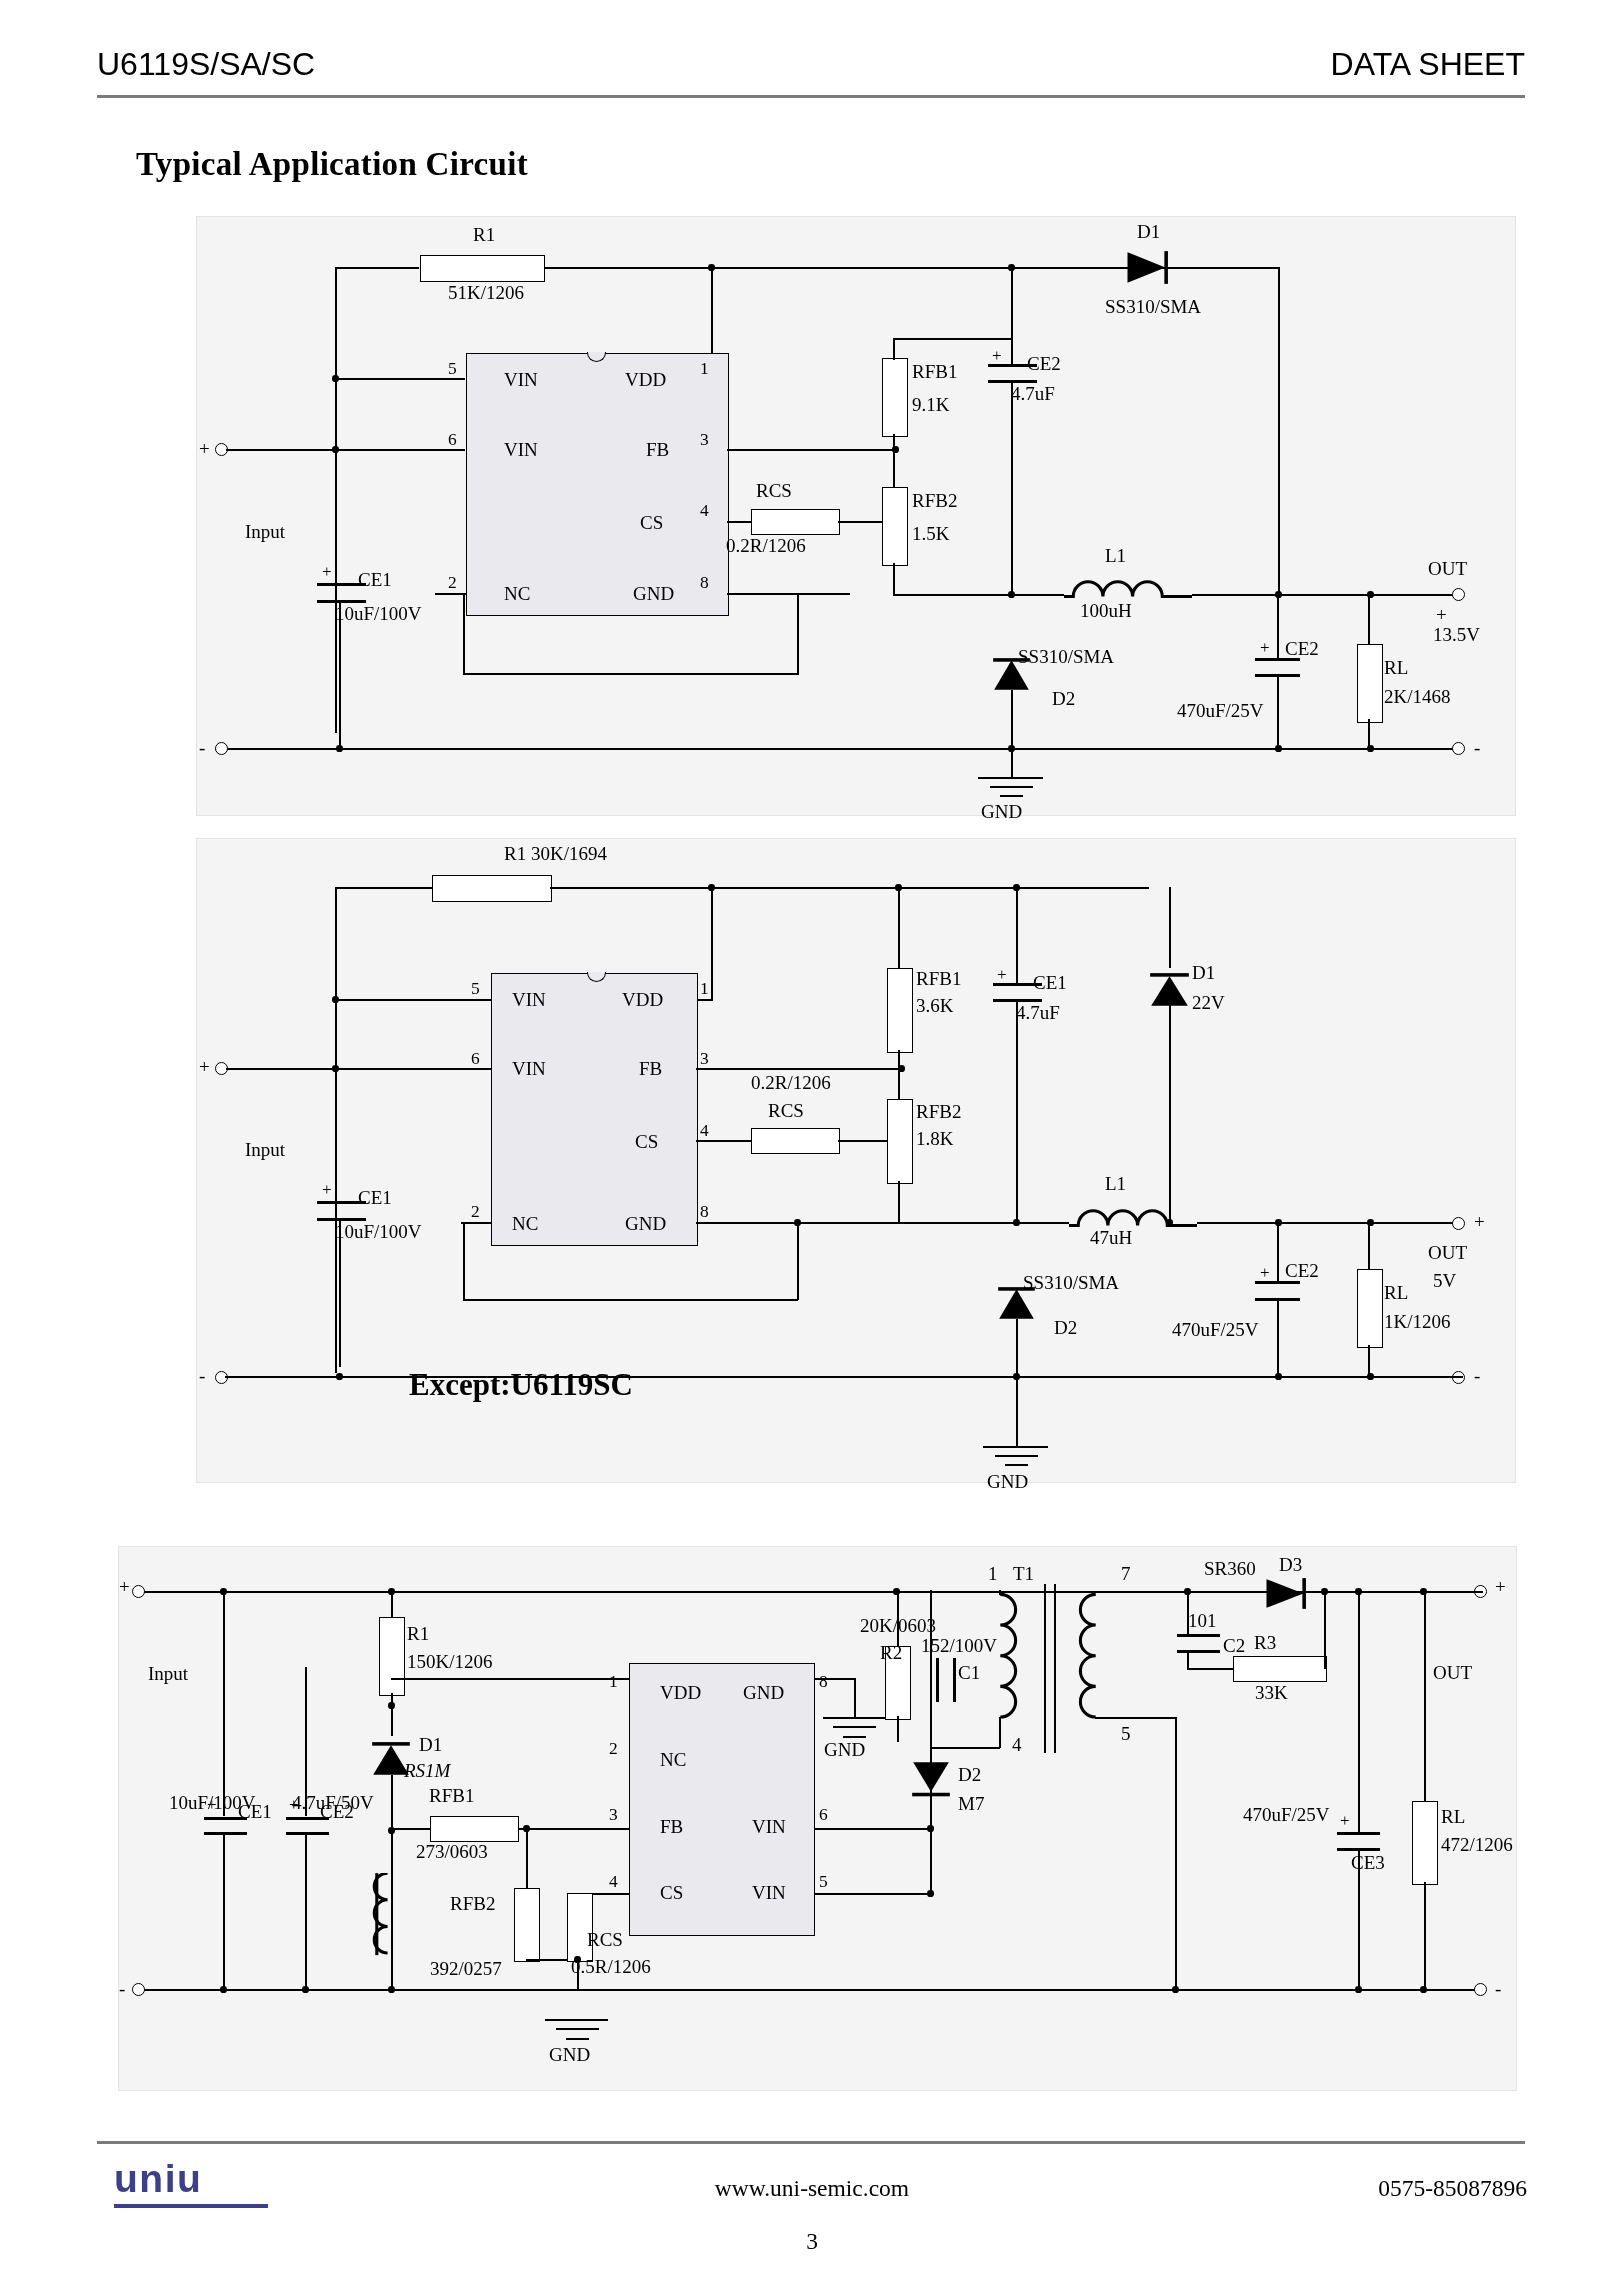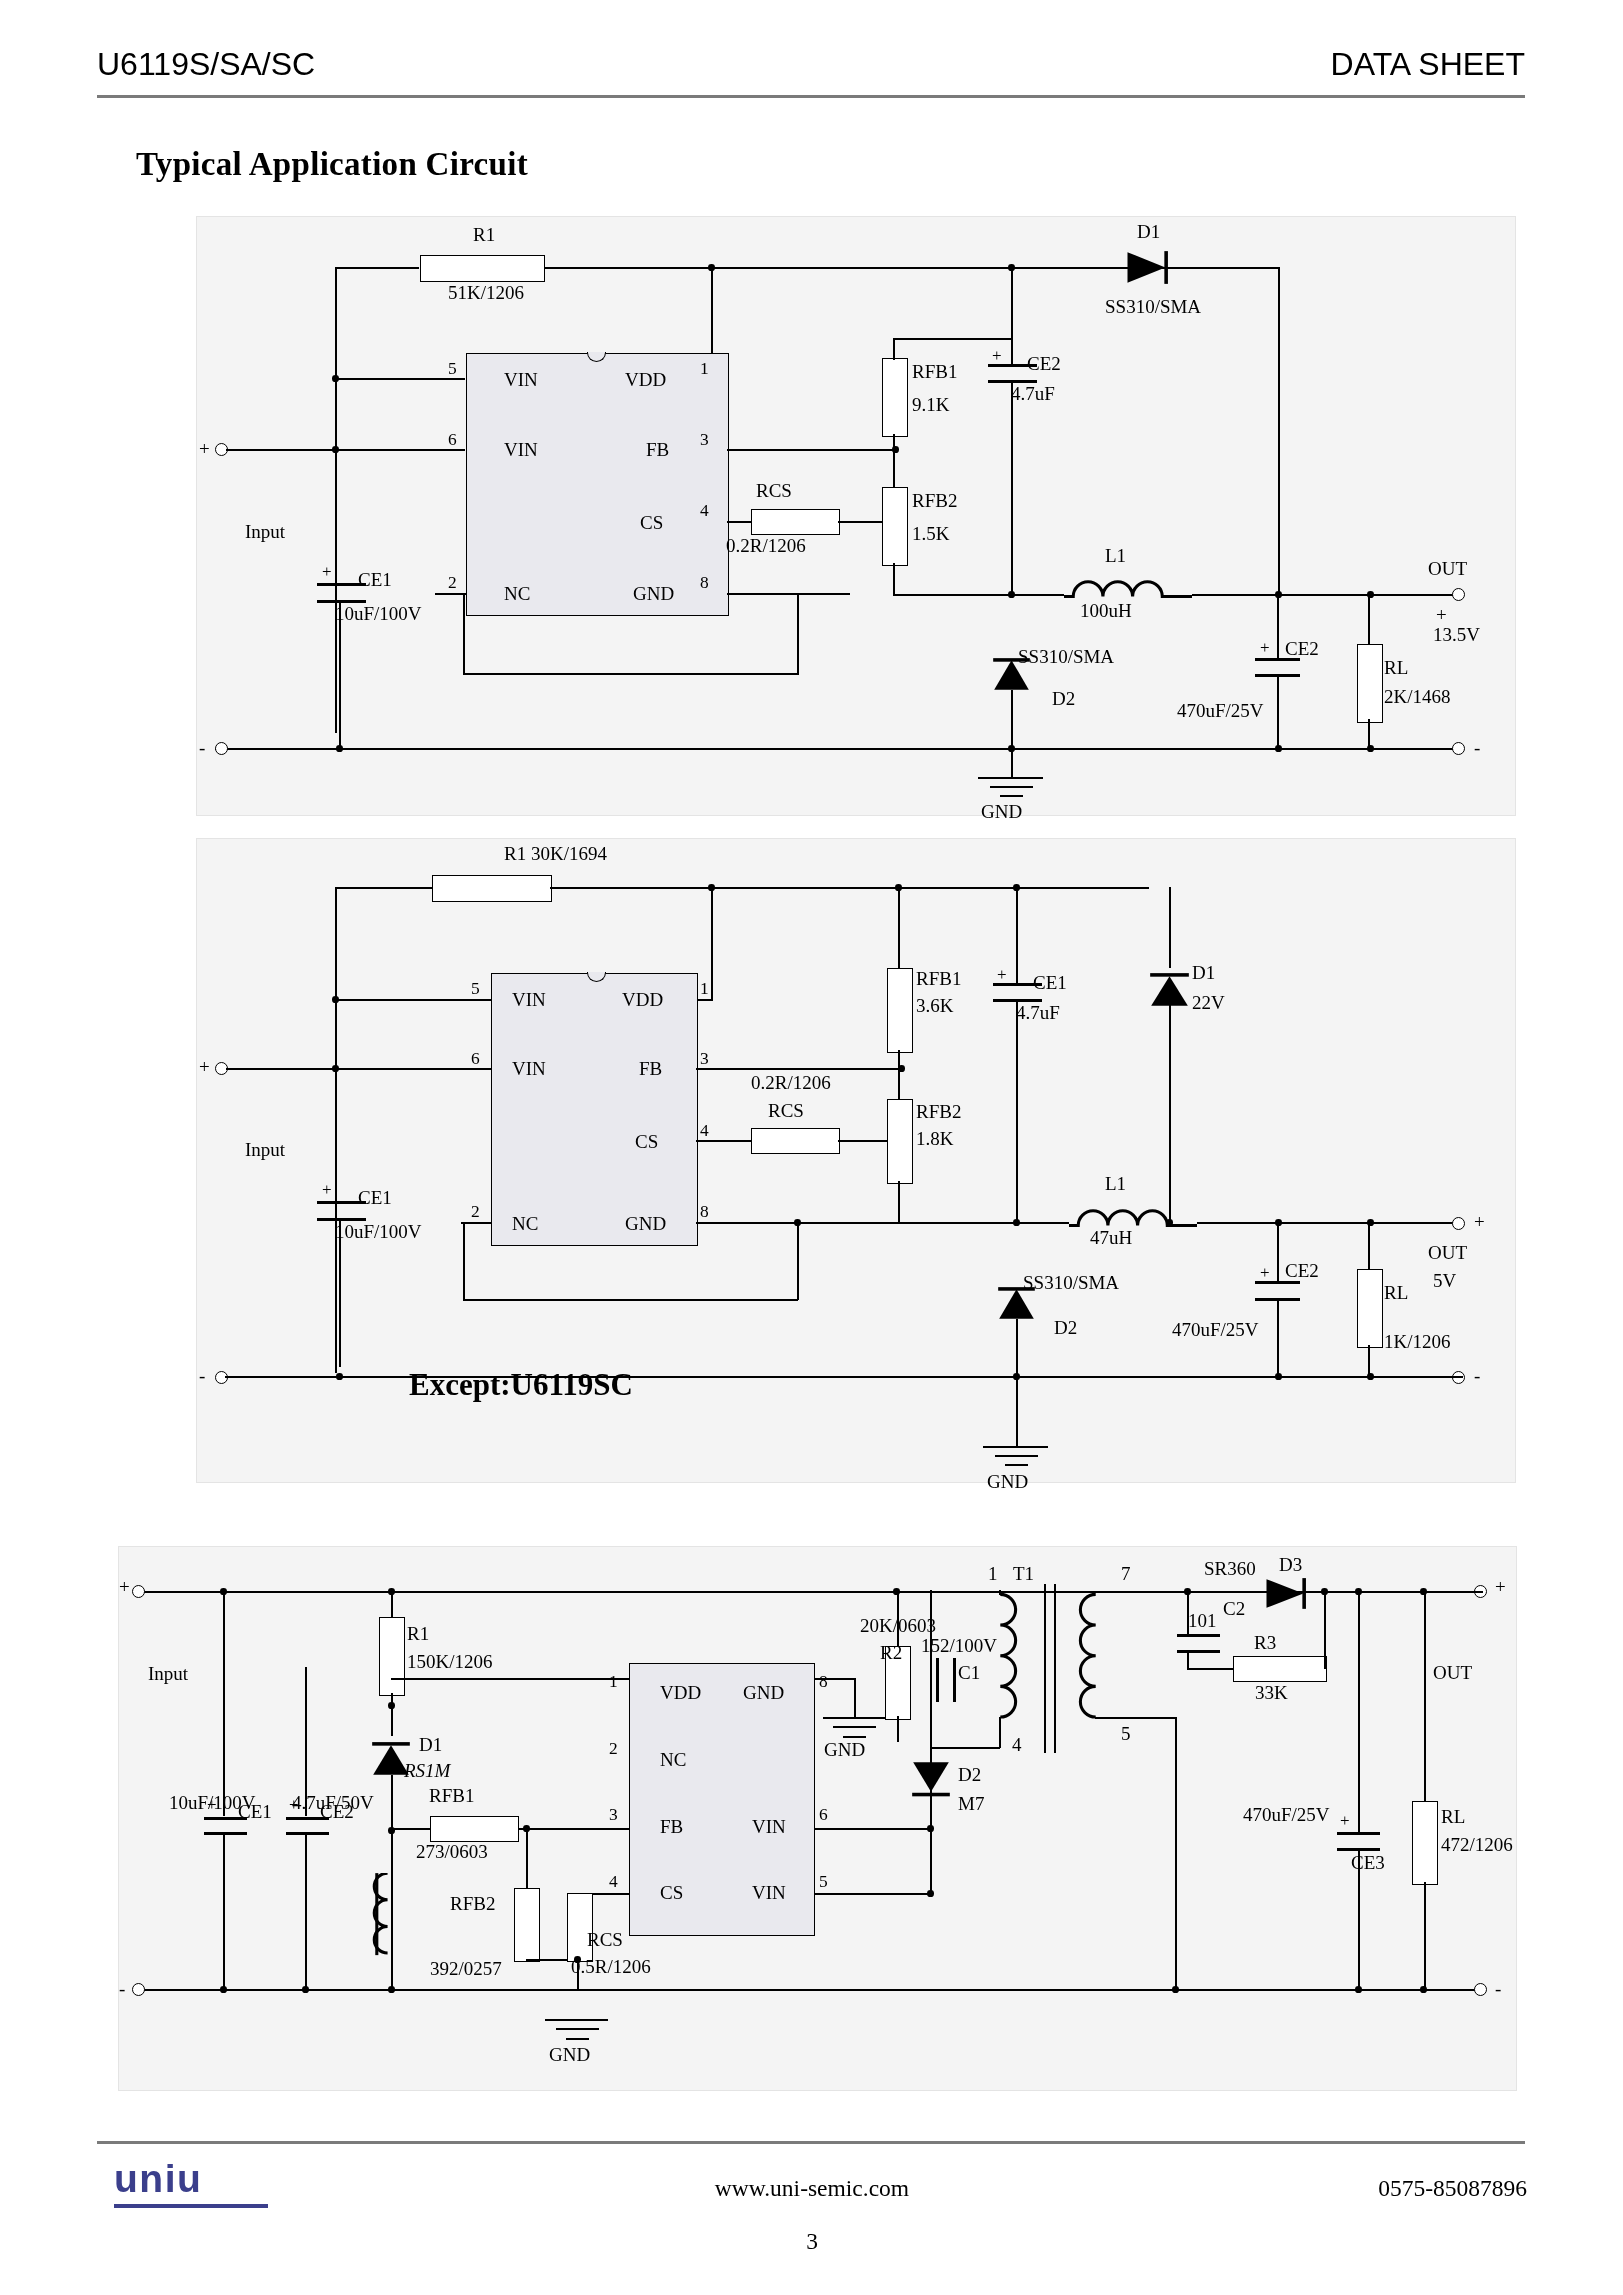--- a/index.html
+++ b/index.html
@@ -412,21 +412,21 @@
   <div class="w wv" style="left:1277px;top:1222px;height:60px;"></div>
   <div class="w wv" style="left:1277px;top:1299px;height:79px;"></div>
   <div class="lbl" style="left:1285px;top:1260px;">CE2</div>
   <div class="lbl sm" style="left:1260px;top:1263px;">+</div>
   <div class="lbl" style="left:1172px;top:1319px;">470uF/25V</div>
 
   <div class="res" style="left:1357px;top:1269px;width:23.5px;height:77px;"></div>
   <div class="w wv" style="left:1368px;top:1222px;height:48px;"></div>
   <div class="w wv" style="left:1368px;top:1345px;height:33px;"></div>
   <div class="lbl" style="left:1384px;top:1282px;">RL</div>
-  <div class="lbl" style="left:1384px;top:1311px;margin-top:20px;">1K/1206</div>
+  <div class="lbl" style="left:1384px;top:1311px;">1K/1206</div>
 
   <div class="term" style="left:215px;top:1062px;"></div>
   <div class="w wh" style="left:226px;top:1068px;width:110px;"></div>
   <div class="lbl" style="left:199px;top:1056px;">+</div>
   <div class="lbl" style="left:245px;top:1139px;">Input</div>
   <div class="term" style="left:215px;top:1371px;"></div>
   <div class="lbl" style="left:199px;top:1365px;">-</div>
   <div class="w wh" style="left:225px;top:1376px;width:1238px;"></div>
   <div class="node" style="left:336px;top:1373px;"></div>
   <div class="node" style="left:1013px;top:1373px;"></div>
@@ -593,21 +593,21 @@
     <rect x="94" y="8" width="7" height="60" fill="#000"></rect>
   </svg>
   <div class="lbl" style="left:1204px;top:1558px;">SR360</div>
   <div class="lbl" style="left:1279px;top:1554px;">D3</div>
   <div class="node" style="left:1184px;top:1588px;"></div>
 
   <div class="w wv" style="left:1187px;top:1591px;height:43px;"></div>
   <div class="capplate" style="left:1177px;top:1634px;width:43px;height:3.1px;"></div>
   <div class="capplate" style="left:1177px;top:1650px;width:43px;height:3.1px;"></div>
   <div class="lbl" style="left:1188px;top:1610px;">101</div>
-  <div class="lbl" style="left:1223px;top:1598px;">C2</div>
+  <div class="lbl" style="left:1223px;top:1635px;">C2</div>
   <div class="w wv" style="left:1187px;top:1652px;height:17.4px;"></div>
   <div class="w wh" style="left:1187px;top:1668px;width:61px;"></div>
   <div class="res" style="left:1233px;top:1656px;width:92px;height:23.5px;"></div>
   <div class="lbl" style="left:1254px;top:1632px;">R3</div>
   <div class="lbl" style="left:1255px;top:1682px;">33K</div>
   <div class="w wv" style="left:1324px;top:1591px;height:78px;"></div>
   <div class="w wh" style="left:1319px;top:1591px;width:164px;"></div>
   <div class="node" style="left:1321px;top:1588px;"></div>
 
   <div class="capplate" style="left:1337px;top:1832px;width:43px;height:3.1px;"></div>

